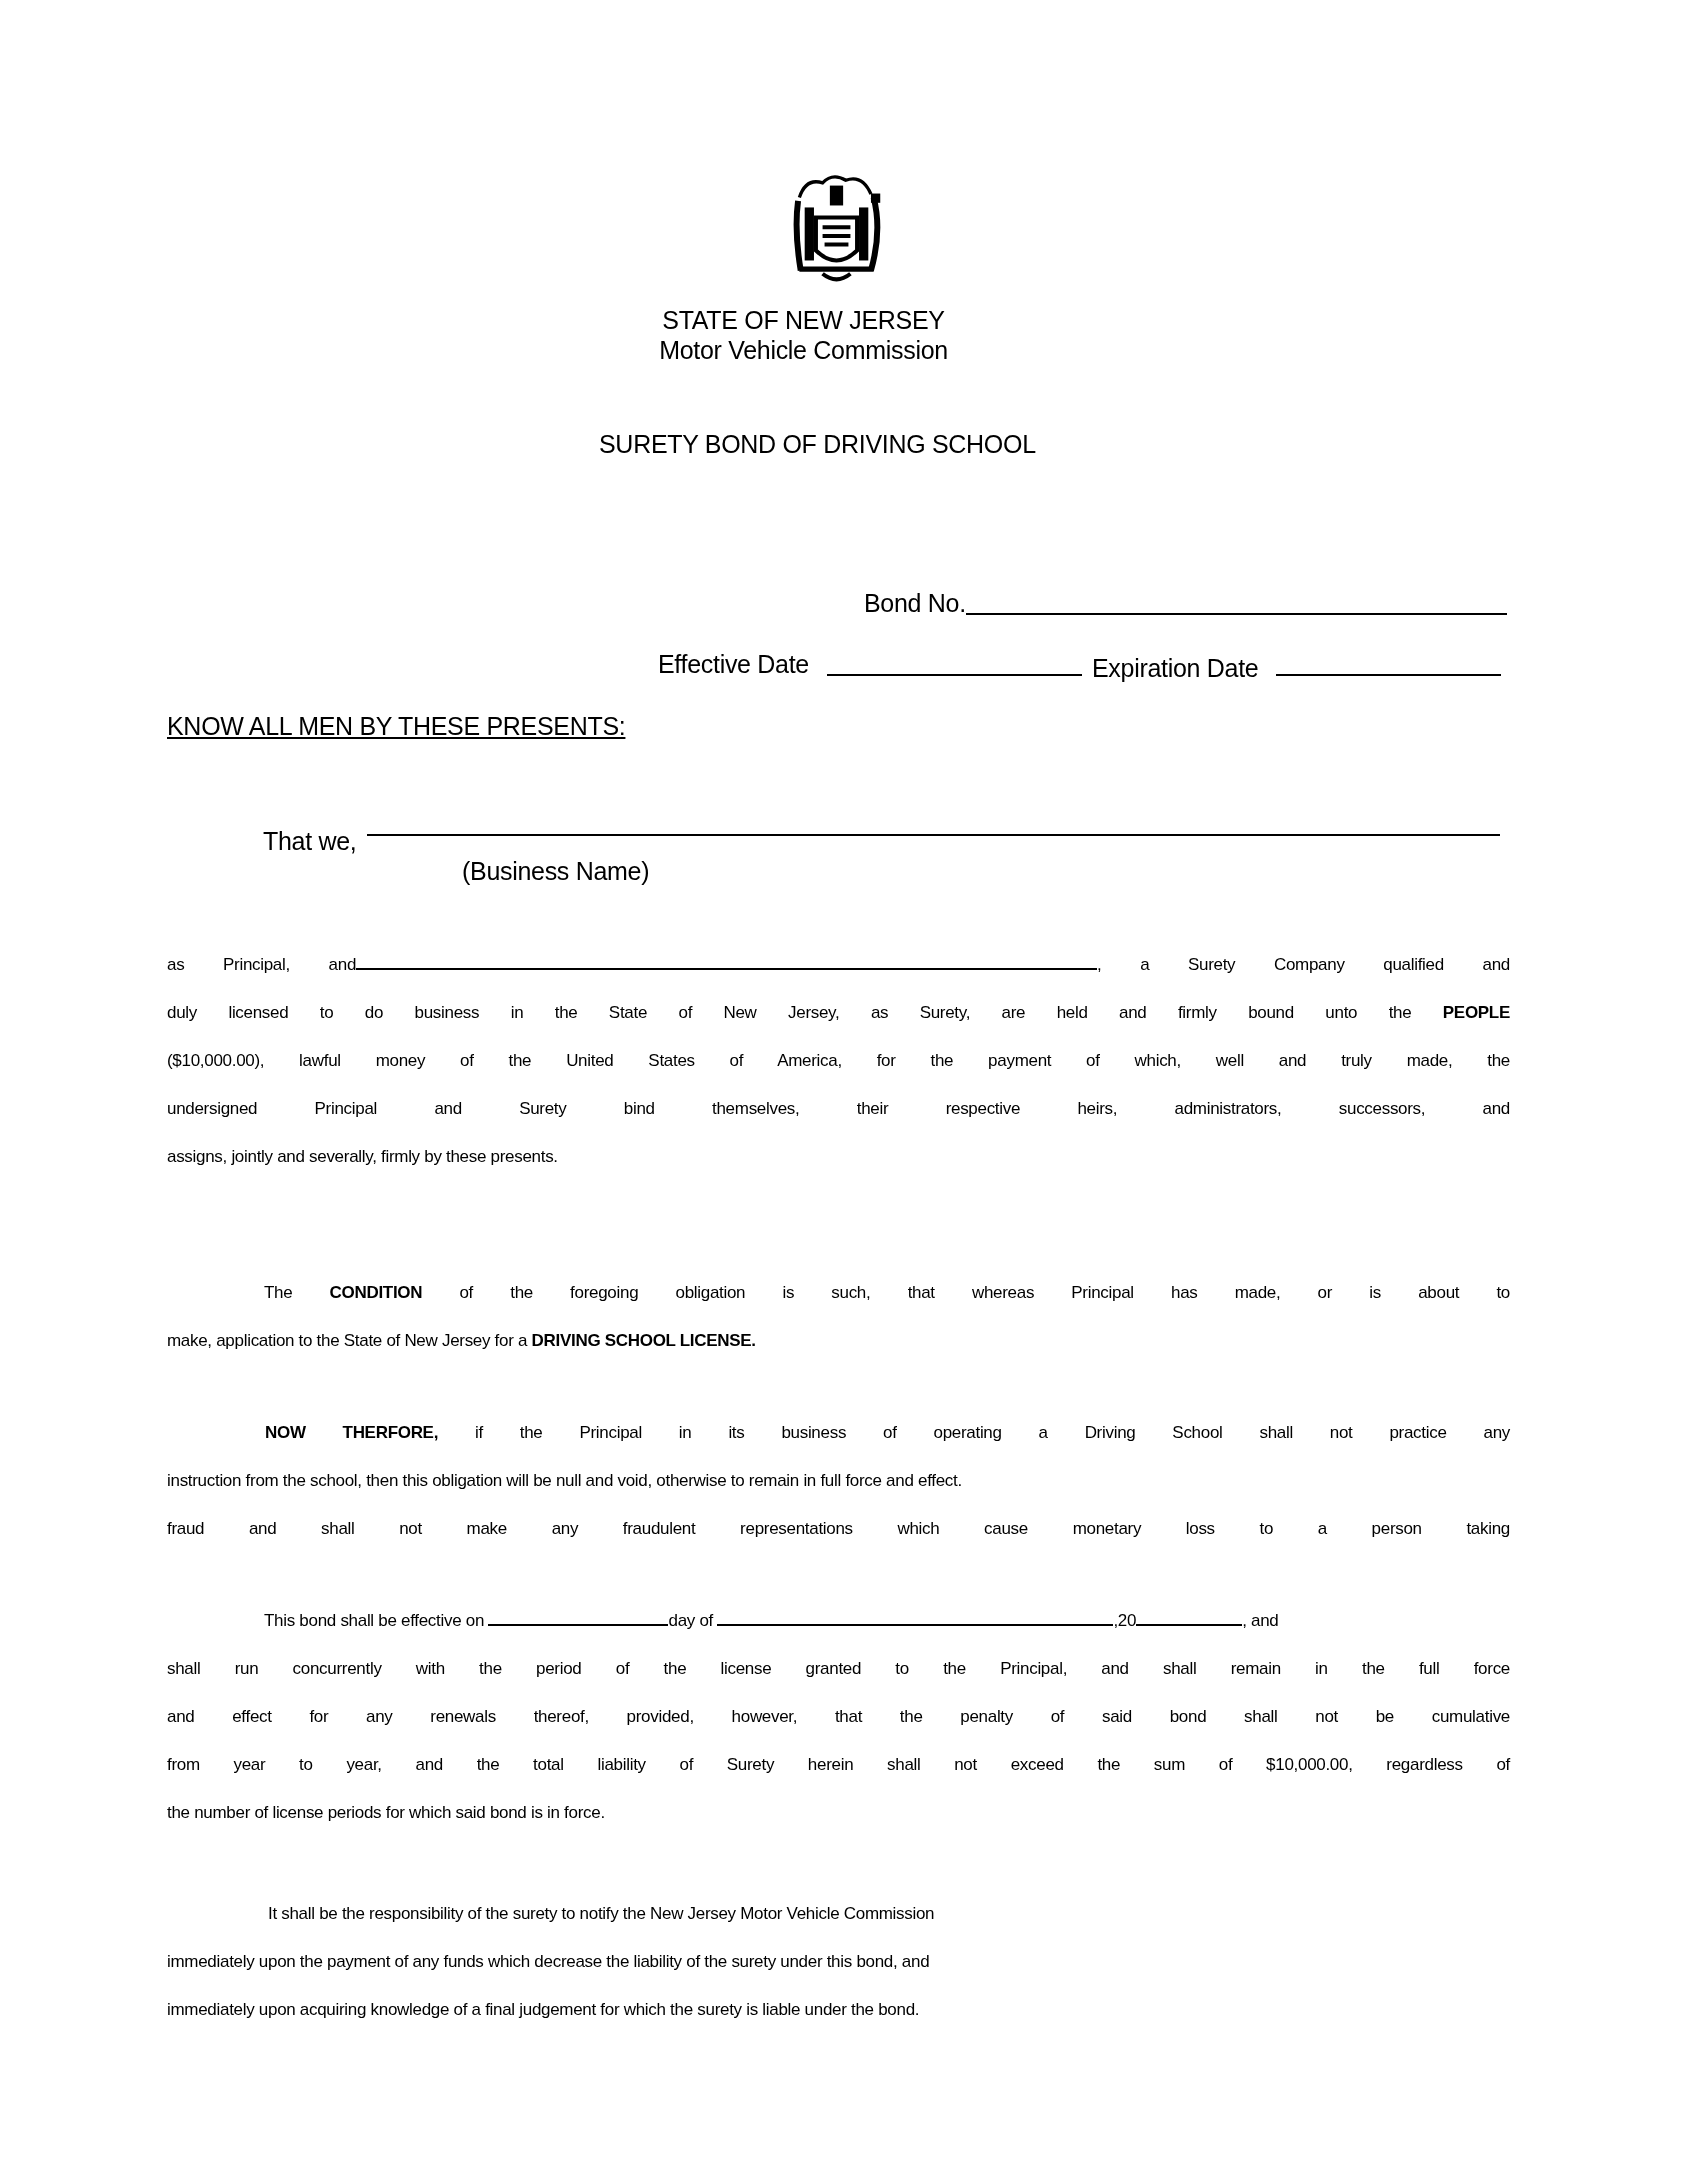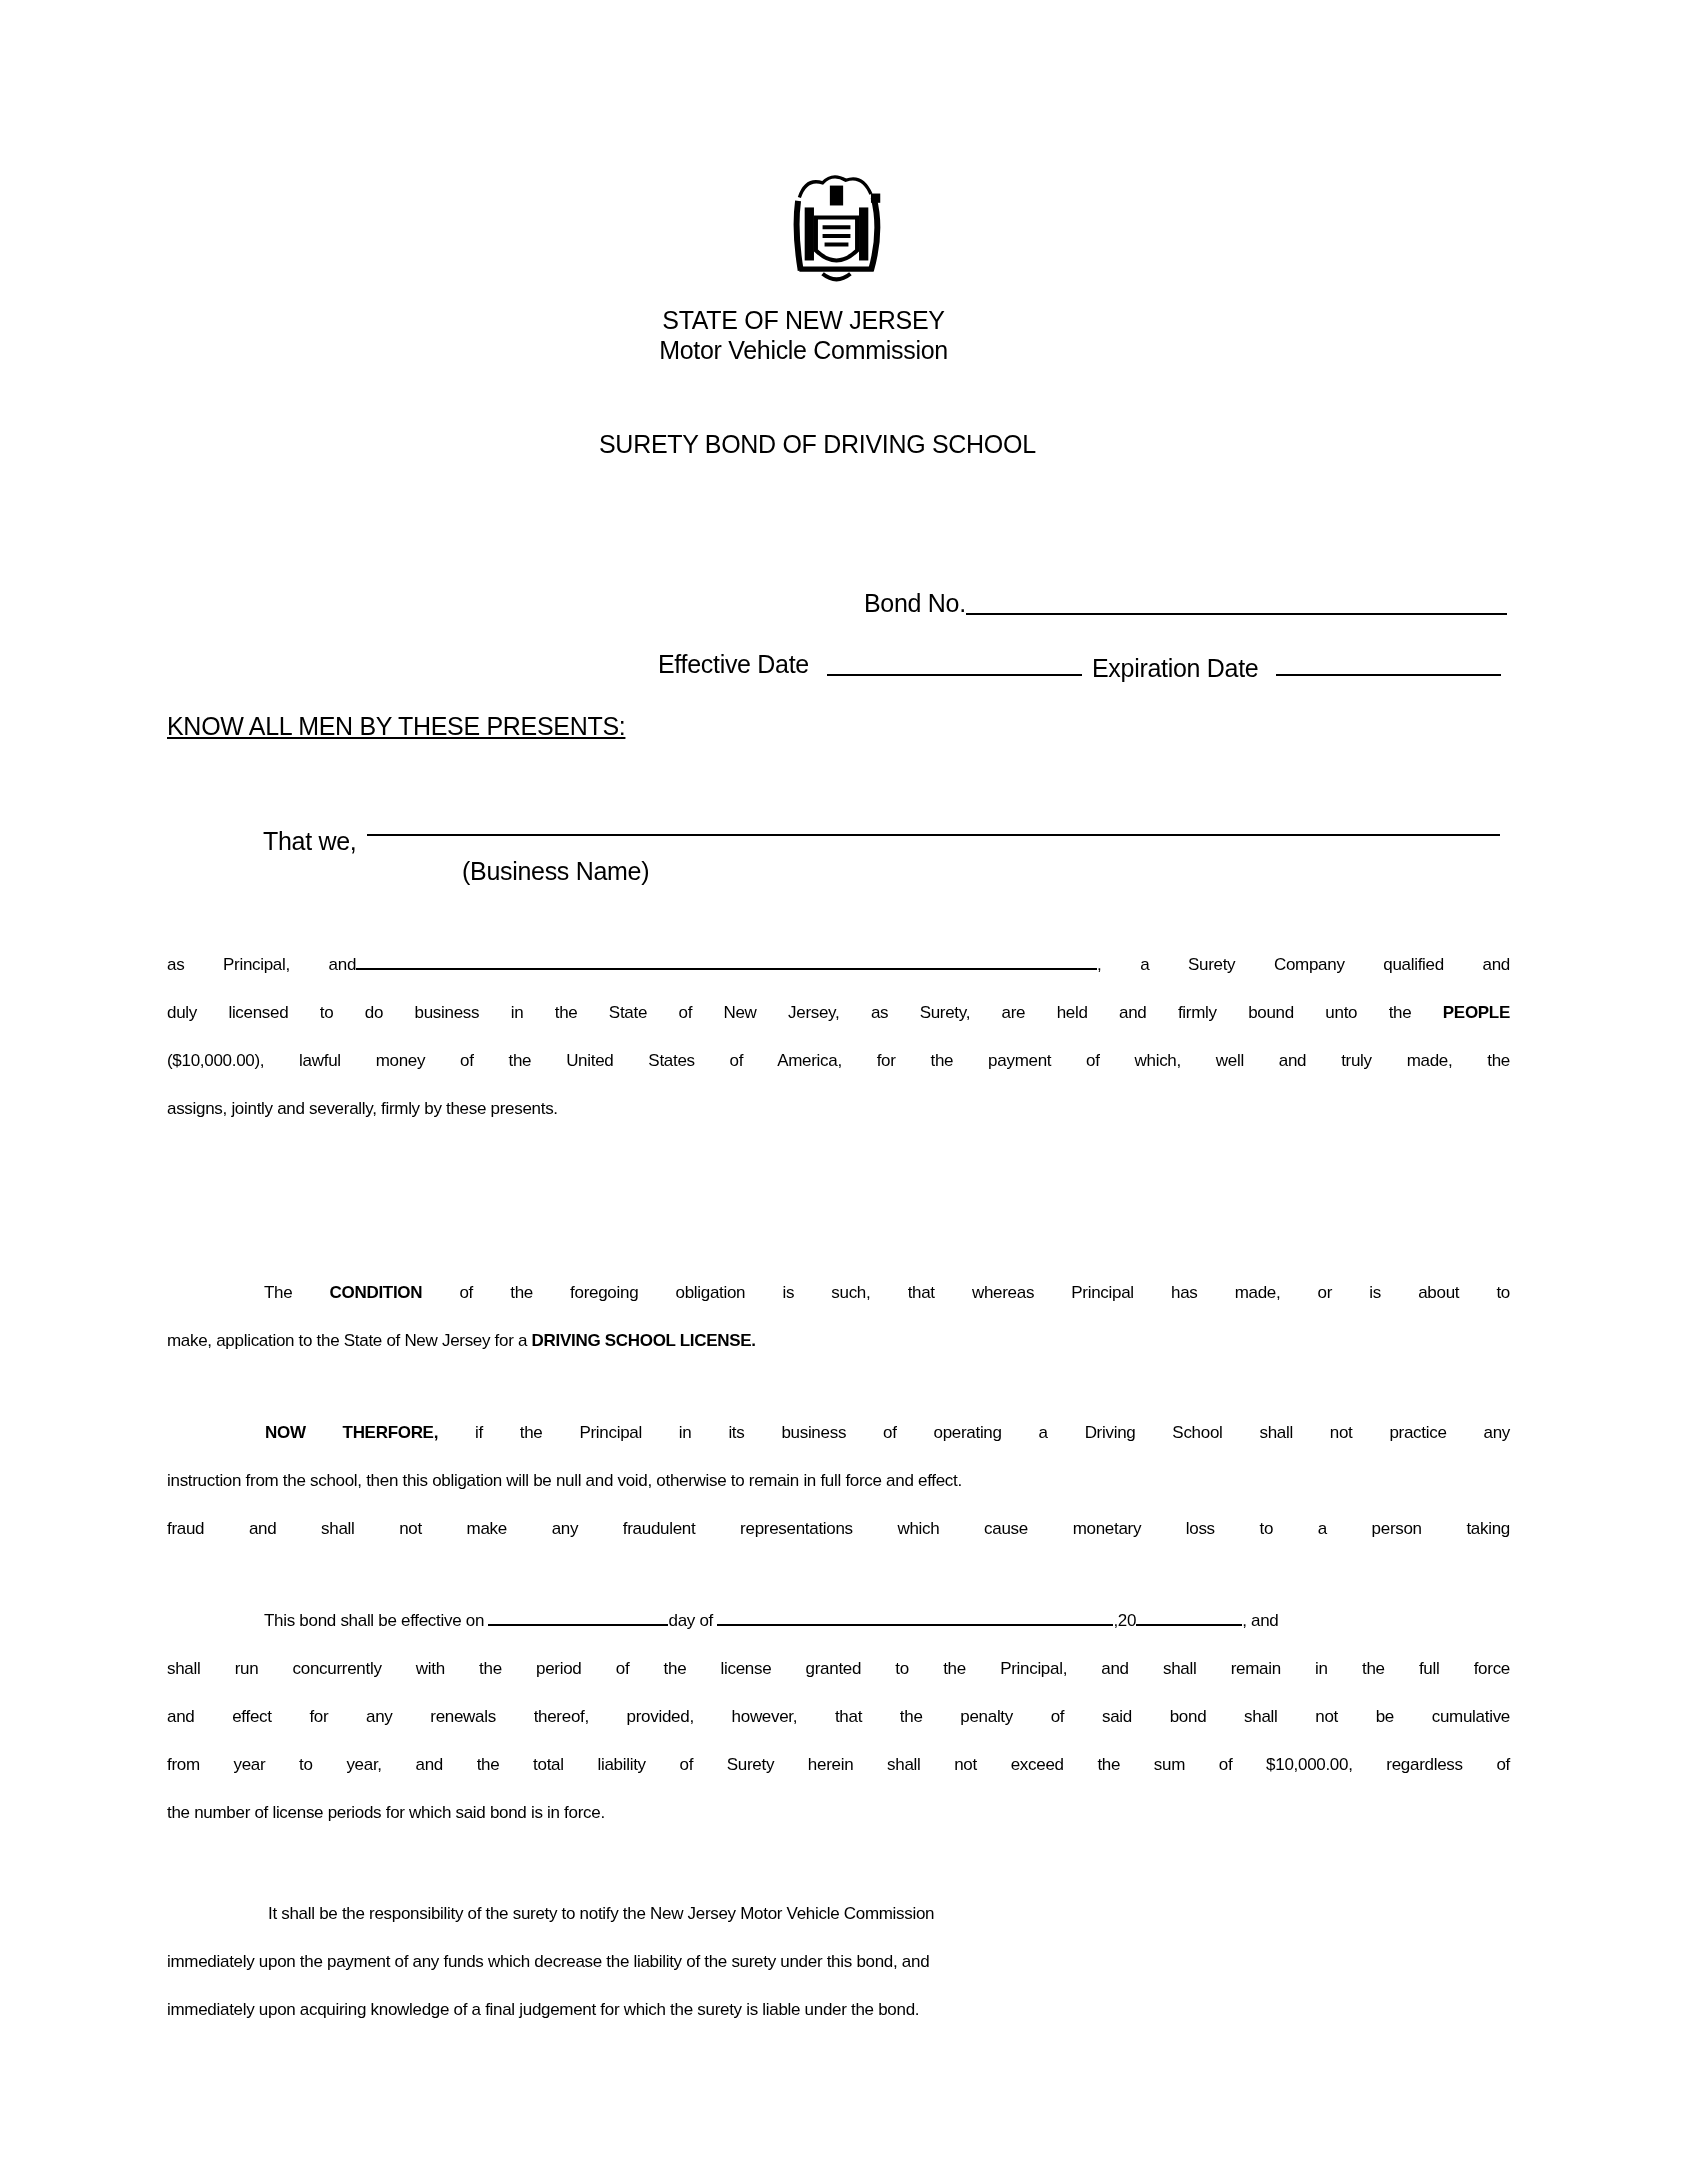--- a/index.html
+++ b/index.html
@@ -53,20 +53,21 @@
 <div class="abs t" style="top:712px; left:167px;text-decoration:underline;">KNOW ALL MEN BY THESE PRESENTS:</div>
 
 <div class="abs t" style="top:795px; left:263px;margin-top:32px;">That we,</div>
 <div class="rule" style="top:834px; left:367px; width:1133px;" title=""></div>
 <div class="abs t" style="top:857px; left:462px;">(Business Name)</div>
 
 <div class="para" style="top:941px;">
   <span class="line"><span>as Principal, and</span><span class="blank" style="width:741px;"></span><span>, a Surety Company qualified and</span></span>
   <span class="line"><span>duly licensed to do business in the State of New Jersey, as Surety, are held and firmly bound unto the</span> <b>PEOPLE</b></span>
   <span class="line">($10,000.00), lawful money of the United States of America, for the payment of which, well and truly made, the</span>
+  <span class="line">undersigned Principal and Surety bind themselves, their respective heirs, administrators, successors, and</span>
   <span class="line last">assigns, jointly and severally, firmly by these presents.</span>
 </div>
 
 <div class="para" style="top:1269px;">
   <span class="line" style="padding-left:97px; width:1246px;"><span style="white-space:pre;">The </span><b>CONDITION</b><span style="white-space:pre;"> of the foregoing obligation is such, that whereas Principal has made, or is about to</span></span>
   <span class="line last"><span style="white-space:pre;">make, application to the State of New Jersey for a </span><b>DRIVING SCHOOL LICENSE.</b></span>
 </div>
 
 <div class="para" style="top:1409px;">
   <span class="line" style="padding-left:98px; width:1245px;"><b>NOW THERFORE,</b><span style="white-space:pre;"> if the Principal in its business of operating a Driving School shall not practice any</span></span>

